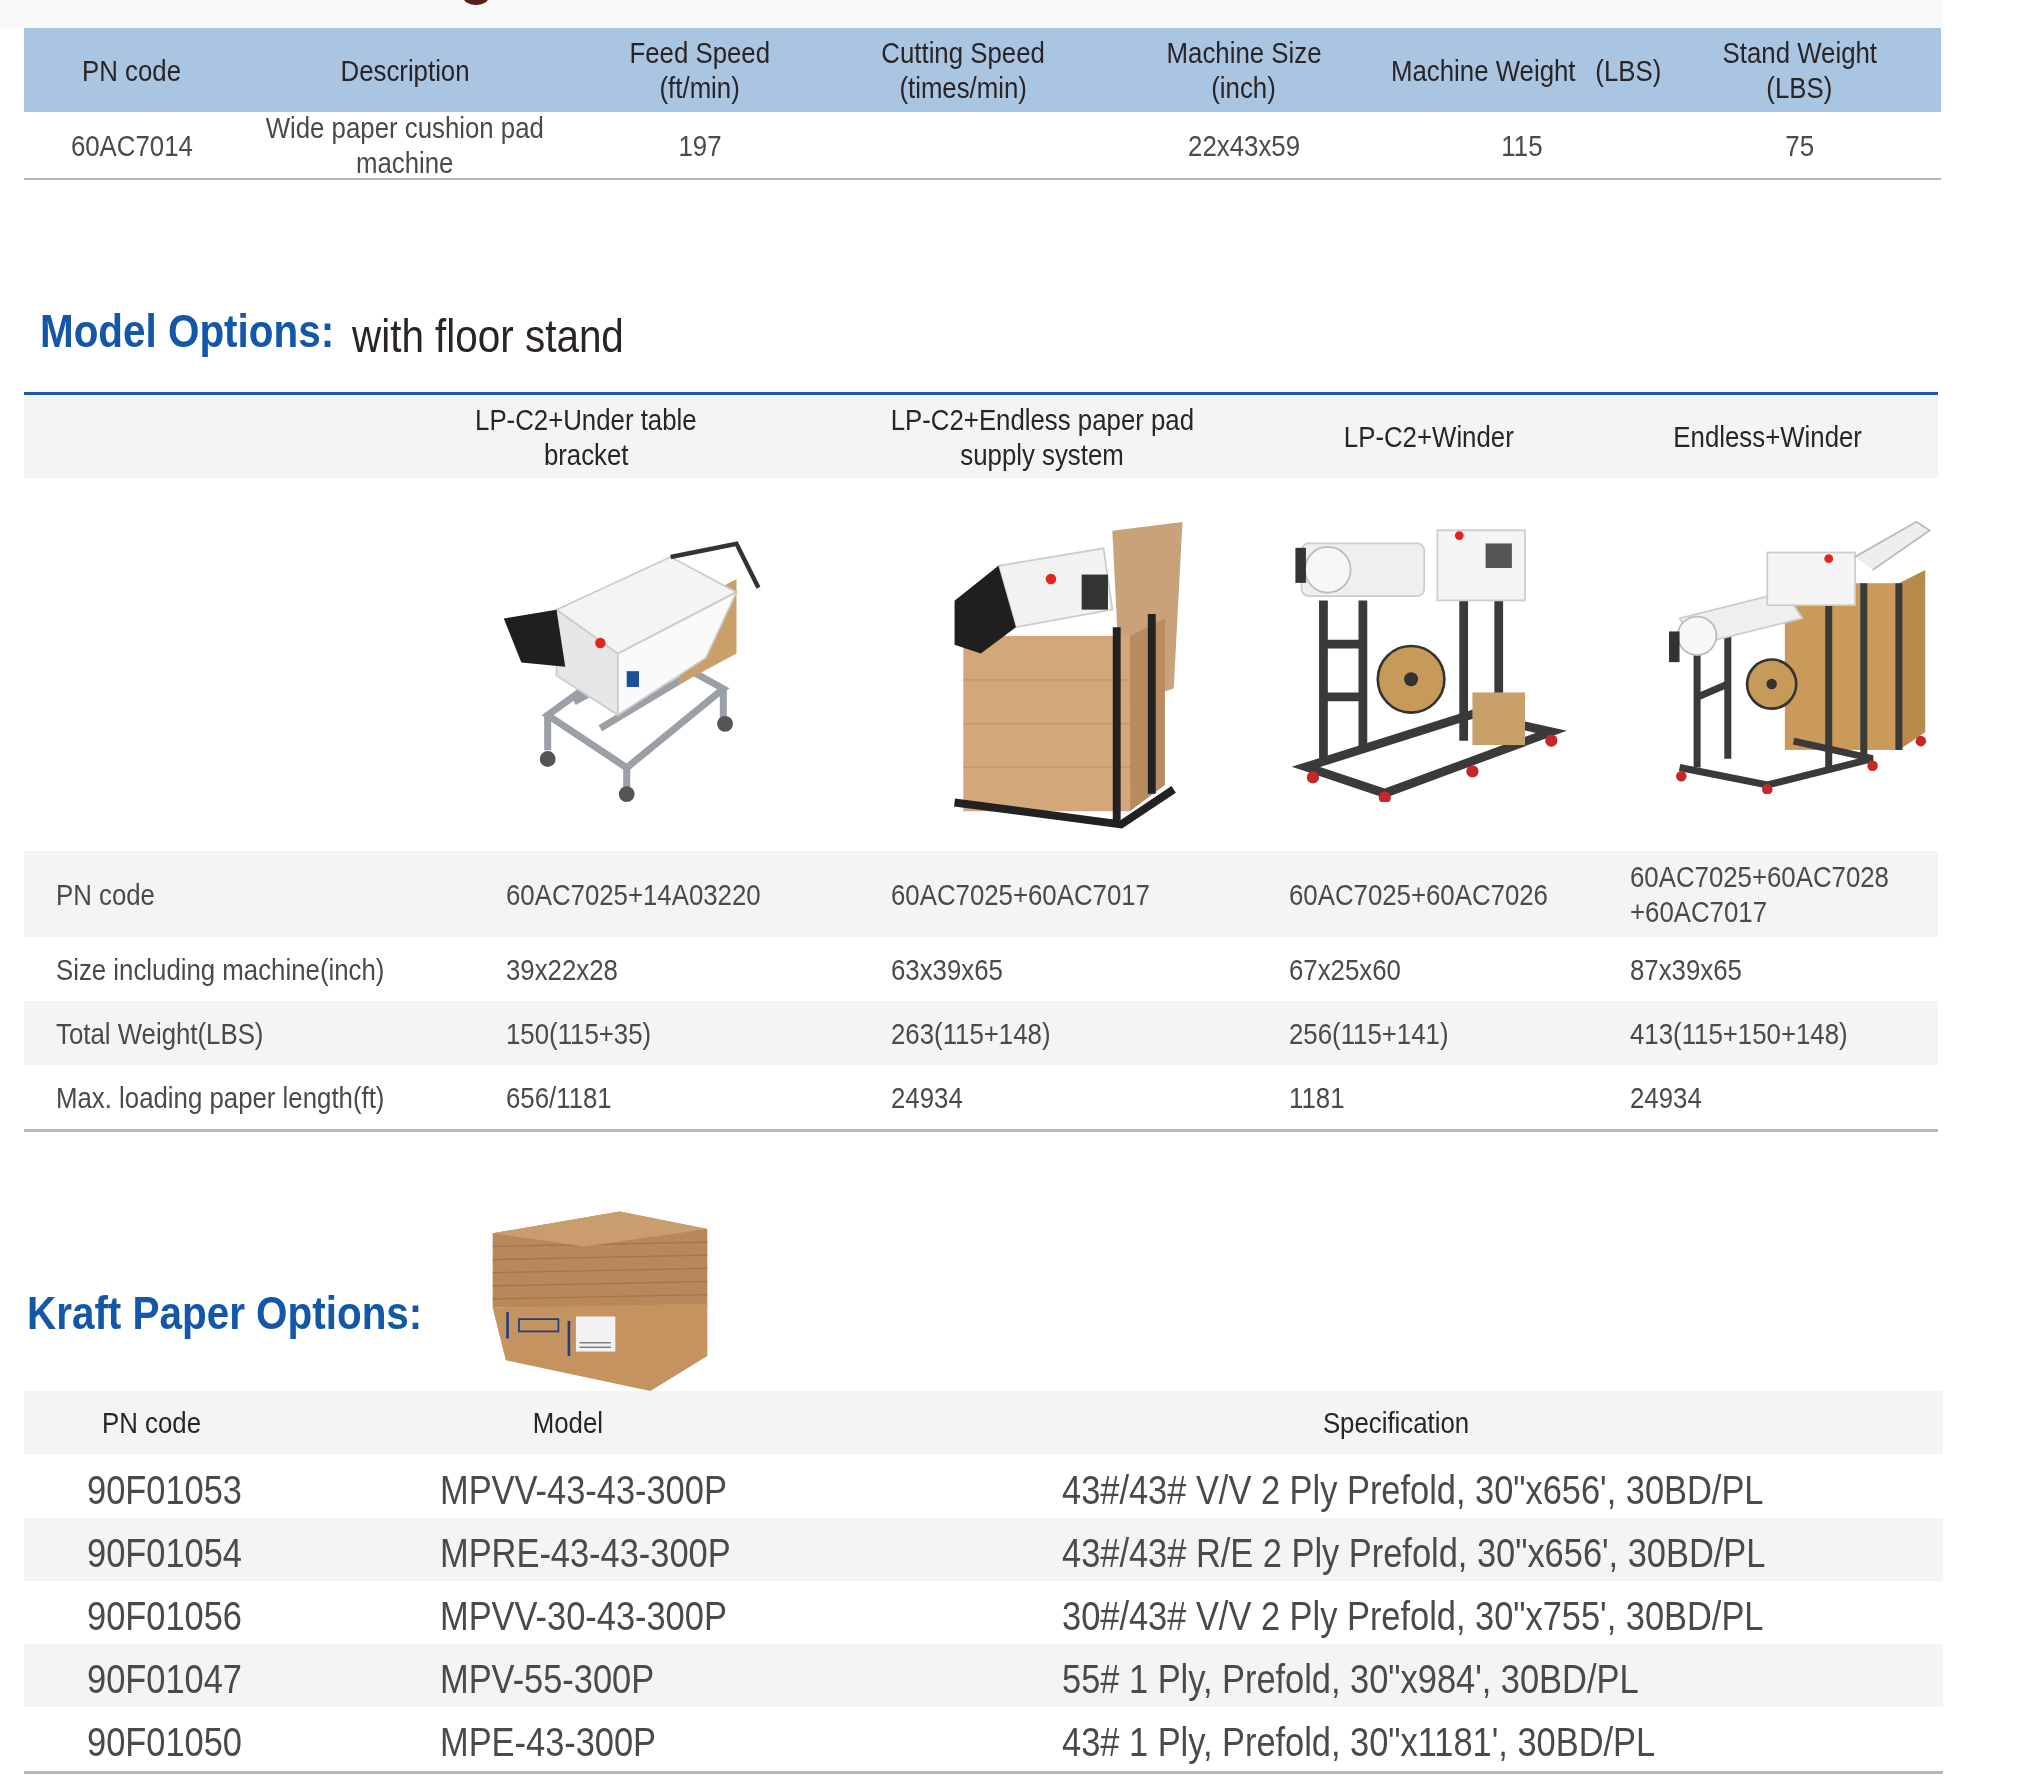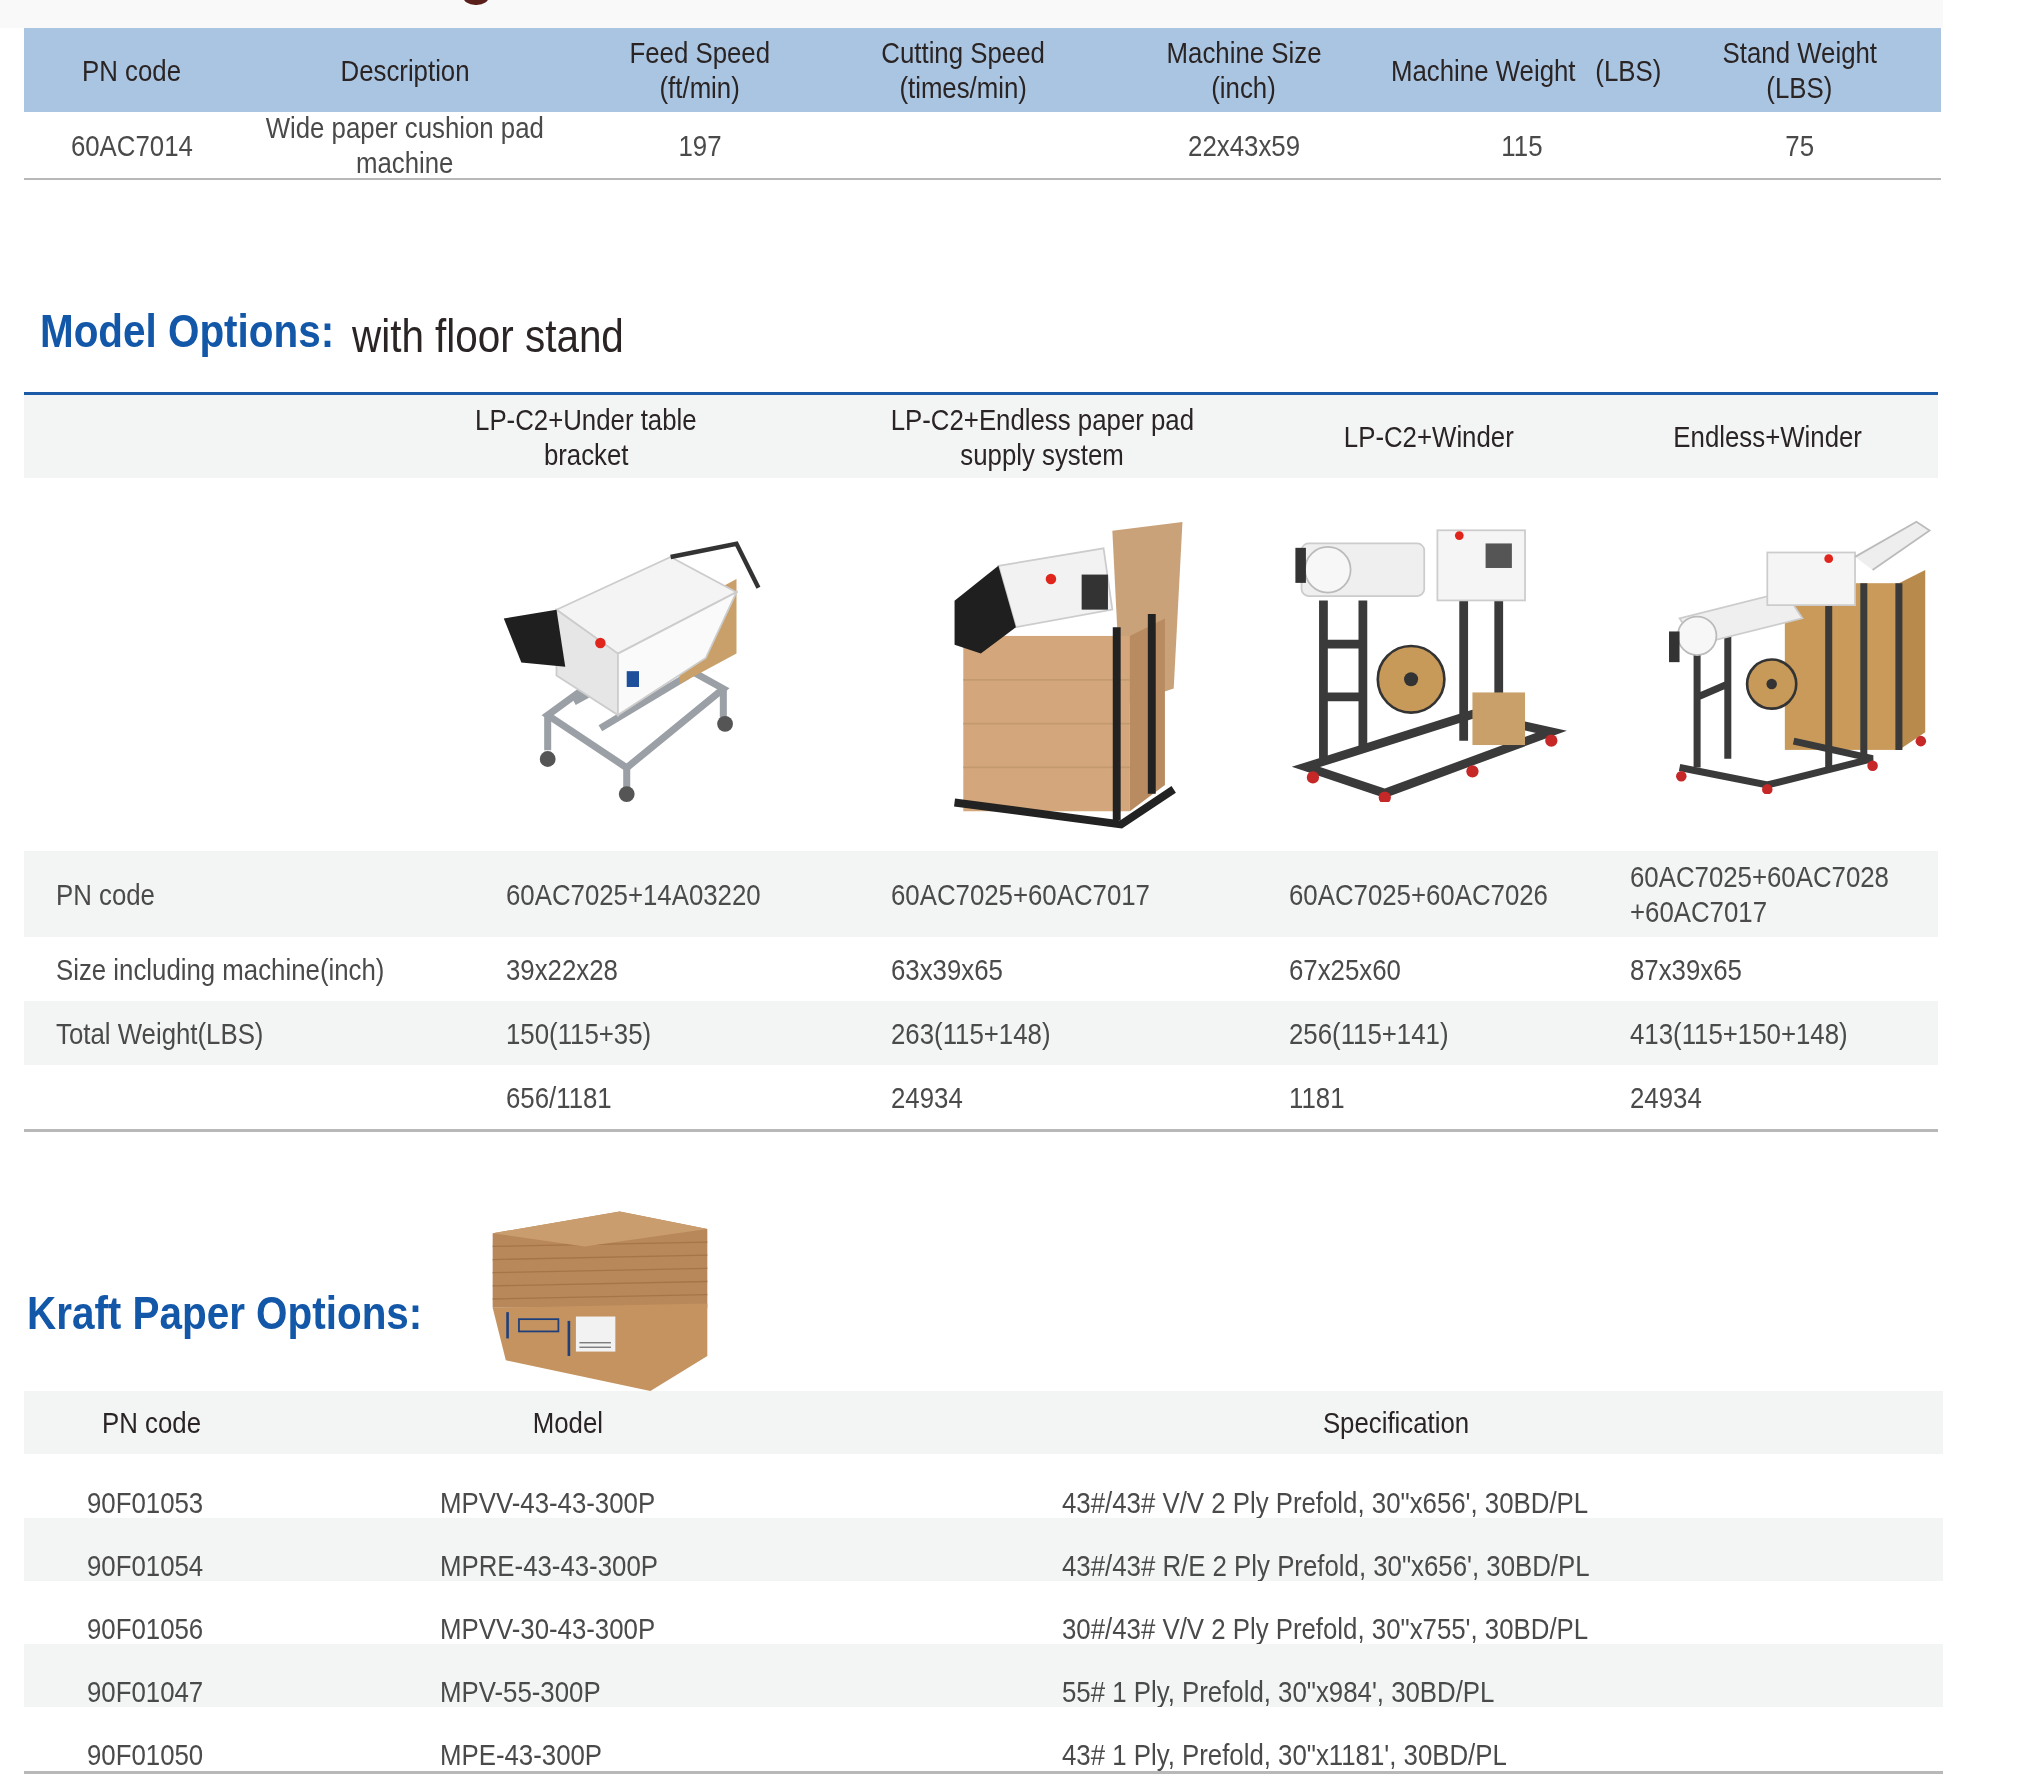--- a/index.html
+++ b/index.html
@@ -30,21 +30,21 @@
   .mo-row { left: 24px; width: 1914px; }
   .grey { background: #f3f4f4; }
   .white { background: #ffffff; }
   .mo-cell { position: absolute; top: 0; height: 100%; display: flex; align-items: center; font-size: 30px; line-height: 35px; color: #4a4a4a; }
   .mo-rule { left: 24px; top: 1129px; width: 1914px; height: 2.6px; background: #b8b8b8; }
   .prod-img { position: absolute; }
 
   
   .kr-head { left: 24px; top: 1391px; width: 1919px; height: 63px; background: #f3f4f4; }
   .kr-row { left: 24px; width: 1919px; height: 63px; }
-  .kr-cell { position: absolute; top: 16px; height: 100%; display: flex; align-items: center; font-size: 30px; color: #4a4a4a; }
+  .kr-cell { position: absolute; top: 4px; height: 100%; display: flex; align-items: center; font-size: 40px; color: #4a4a4a; }
   .kr-rule { left: 24px; top: 1771px; width: 1919px; height: 2.6px; background: #b8b8b8; }
 </style>
 </head>
 <body>
 
 <div class="abs top-band"></div>
 <div class="abs top-dot"></div>
 
 <div class="abs spec-head">
   <div class="cell head-text" style="left:35px;width:146px;">
@@ -256,20 +256,23 @@
     </div>
   <div class="mo-cell" style="left:1265px;">
       <span class="cond-l">256(115+141)</span>
     </div>
   <div class="mo-cell" style="left:1606px;">
       <span class="cond-l">413(115+150+148)</span>
     </div>
 </div>
 
 <div class="abs mo-row white" style="top:1065px;height:64px;">
+  <div class="mo-cell" style="left:32px;">
+      <span class="cond-l">Max. loading paper length(ft)</span>
+    </div>
   <div class="mo-cell" style="left:482px;">
       <span class="cond-l">656/1181</span>
     </div>
   <div class="mo-cell" style="left:867px;">
       <span class="cond-l">24934</span>
     </div>
   <div class="mo-cell" style="left:1265px;">
       <span class="cond-l">1181</span>
     </div>
   <div class="mo-cell" style="left:1606px;">

